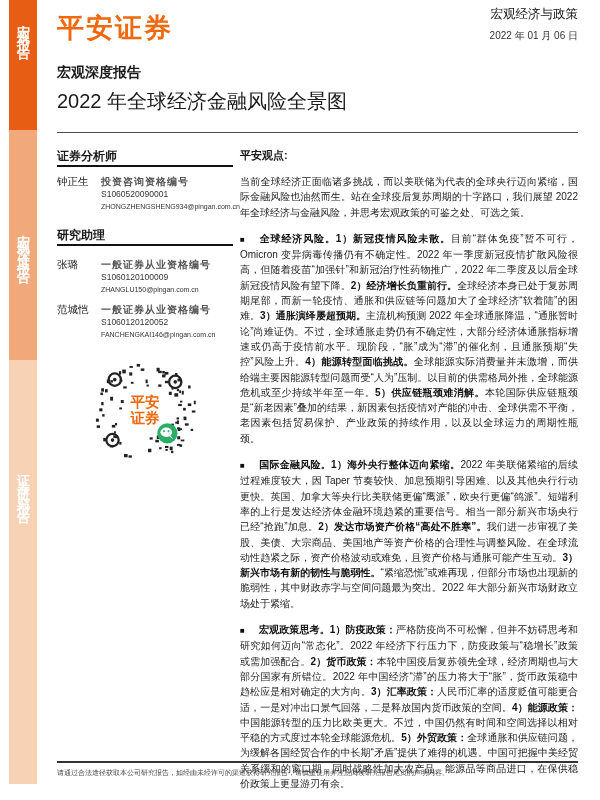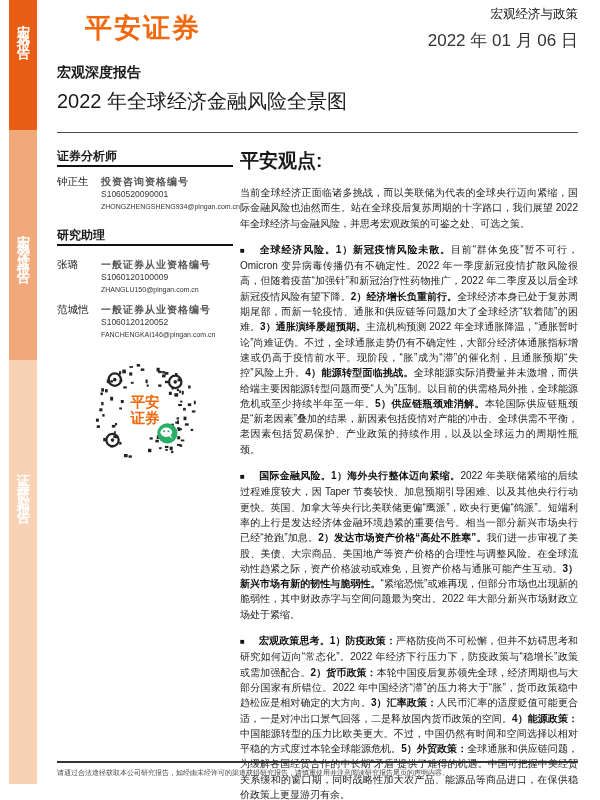--- a/index.html
+++ b/index.html
@@ -7,42 +7,42 @@
         font-family:"Liberation Sans","DejaVu Sans",sans-serif;color:#1a1a1a;}
   
   .sidebar{position:absolute;left:9px;top:0;width:28px;height:784px;}
   .seg{width:28px;display:flex;justify-content:center;box-sizing:border-box;}
   .seg span{writing-mode:vertical-rl;text-orientation:upright;color:#ffffff;
             font-weight:bold;font-size:13px;letter-spacing:7px;line-height:28px;}
   .seg1{height:130px;padding-top:14px;}
   .seg2{height:230px;align-items:center;}
   .seg3{height:424px;padding-top:104px;}
   
-  .logo{position:absolute;left:57px;top:10px;font-size:27px;font-weight:800;letter-spacing:2px;margin-left:28px;}
+  .logo{position:absolute;left:57px;top:10px;font-size:27px;font-weight:800;letter-spacing:2px;}
   .header-right{position:absolute;right:22px;top:6px;text-align:right;}
   .category{font-size:12.5px;font-weight:normal;color:#111;}
-  .date{font-size:17px;color:#333;margin-top:6px;}
+  .date{font-size:10px;color:#333;margin-top:6px;}
   .report-type{position:absolute;left:57px;top:64px;font-size:14px;font-weight:bold;}
   .title{position:absolute;left:57px;top:88px;margin:0;font-size:20px;font-weight:normal;}
   .title-rule{position:absolute;left:57px;top:132px;width:521px;height:1px;background:#4a4a4a;}
   
   .left-col{position:absolute;left:57px;top:148px;width:176px;}
   .sec-head{font-size:12px;font-weight:bold;border-bottom:2px solid #111;
             margin-bottom:8px;}
   .sec-head.second{margin-top:14px;margin-bottom:12px;}
   .person{display:flex;margin-bottom:7px;}
   .p-name{width:44px;font-size:10.5px;font-weight:normal;flex:none;}
   .p-details{flex:1;min-width:0;}
   .p-label{font-size:10px;color:#555;letter-spacing:1px;line-height:13px;font-weight:bold;}
   .p-no{font-size:8.5px;color:#333;line-height:13px;}
   .p-email{font-size:7px;color:#333;line-height:12px;white-space:nowrap;}
   .qr-wrap{margin-top:14px;display:flex;justify-content:center;}
   
   .right-col{position:absolute;left:240px;top:148px;width:338px;}
-  .vp-head{font-size:19px;font-weight:bold;margin-bottom:10px;}
+  .vp-head{font-size:11px;font-weight:bold;margin-bottom:10px;}
   .para{font-size:10px;line-height:15.3px;text-align:justify;margin:11px 0 7px 0;color:#222;}
   .para .b{font-weight:bold;color:#111;}
   .para .sq{font-size:8px;margin-right:14px;color:#111;}
   
   .foot-rule{position:absolute;left:57px;top:761px;width:521px;height:2px;background:#333;}
   .disclaimer{position:absolute;left:57px;top:768px;width:521px;font-size:7px;color:#444;}
 </style>
 </head>
 <body>
 

